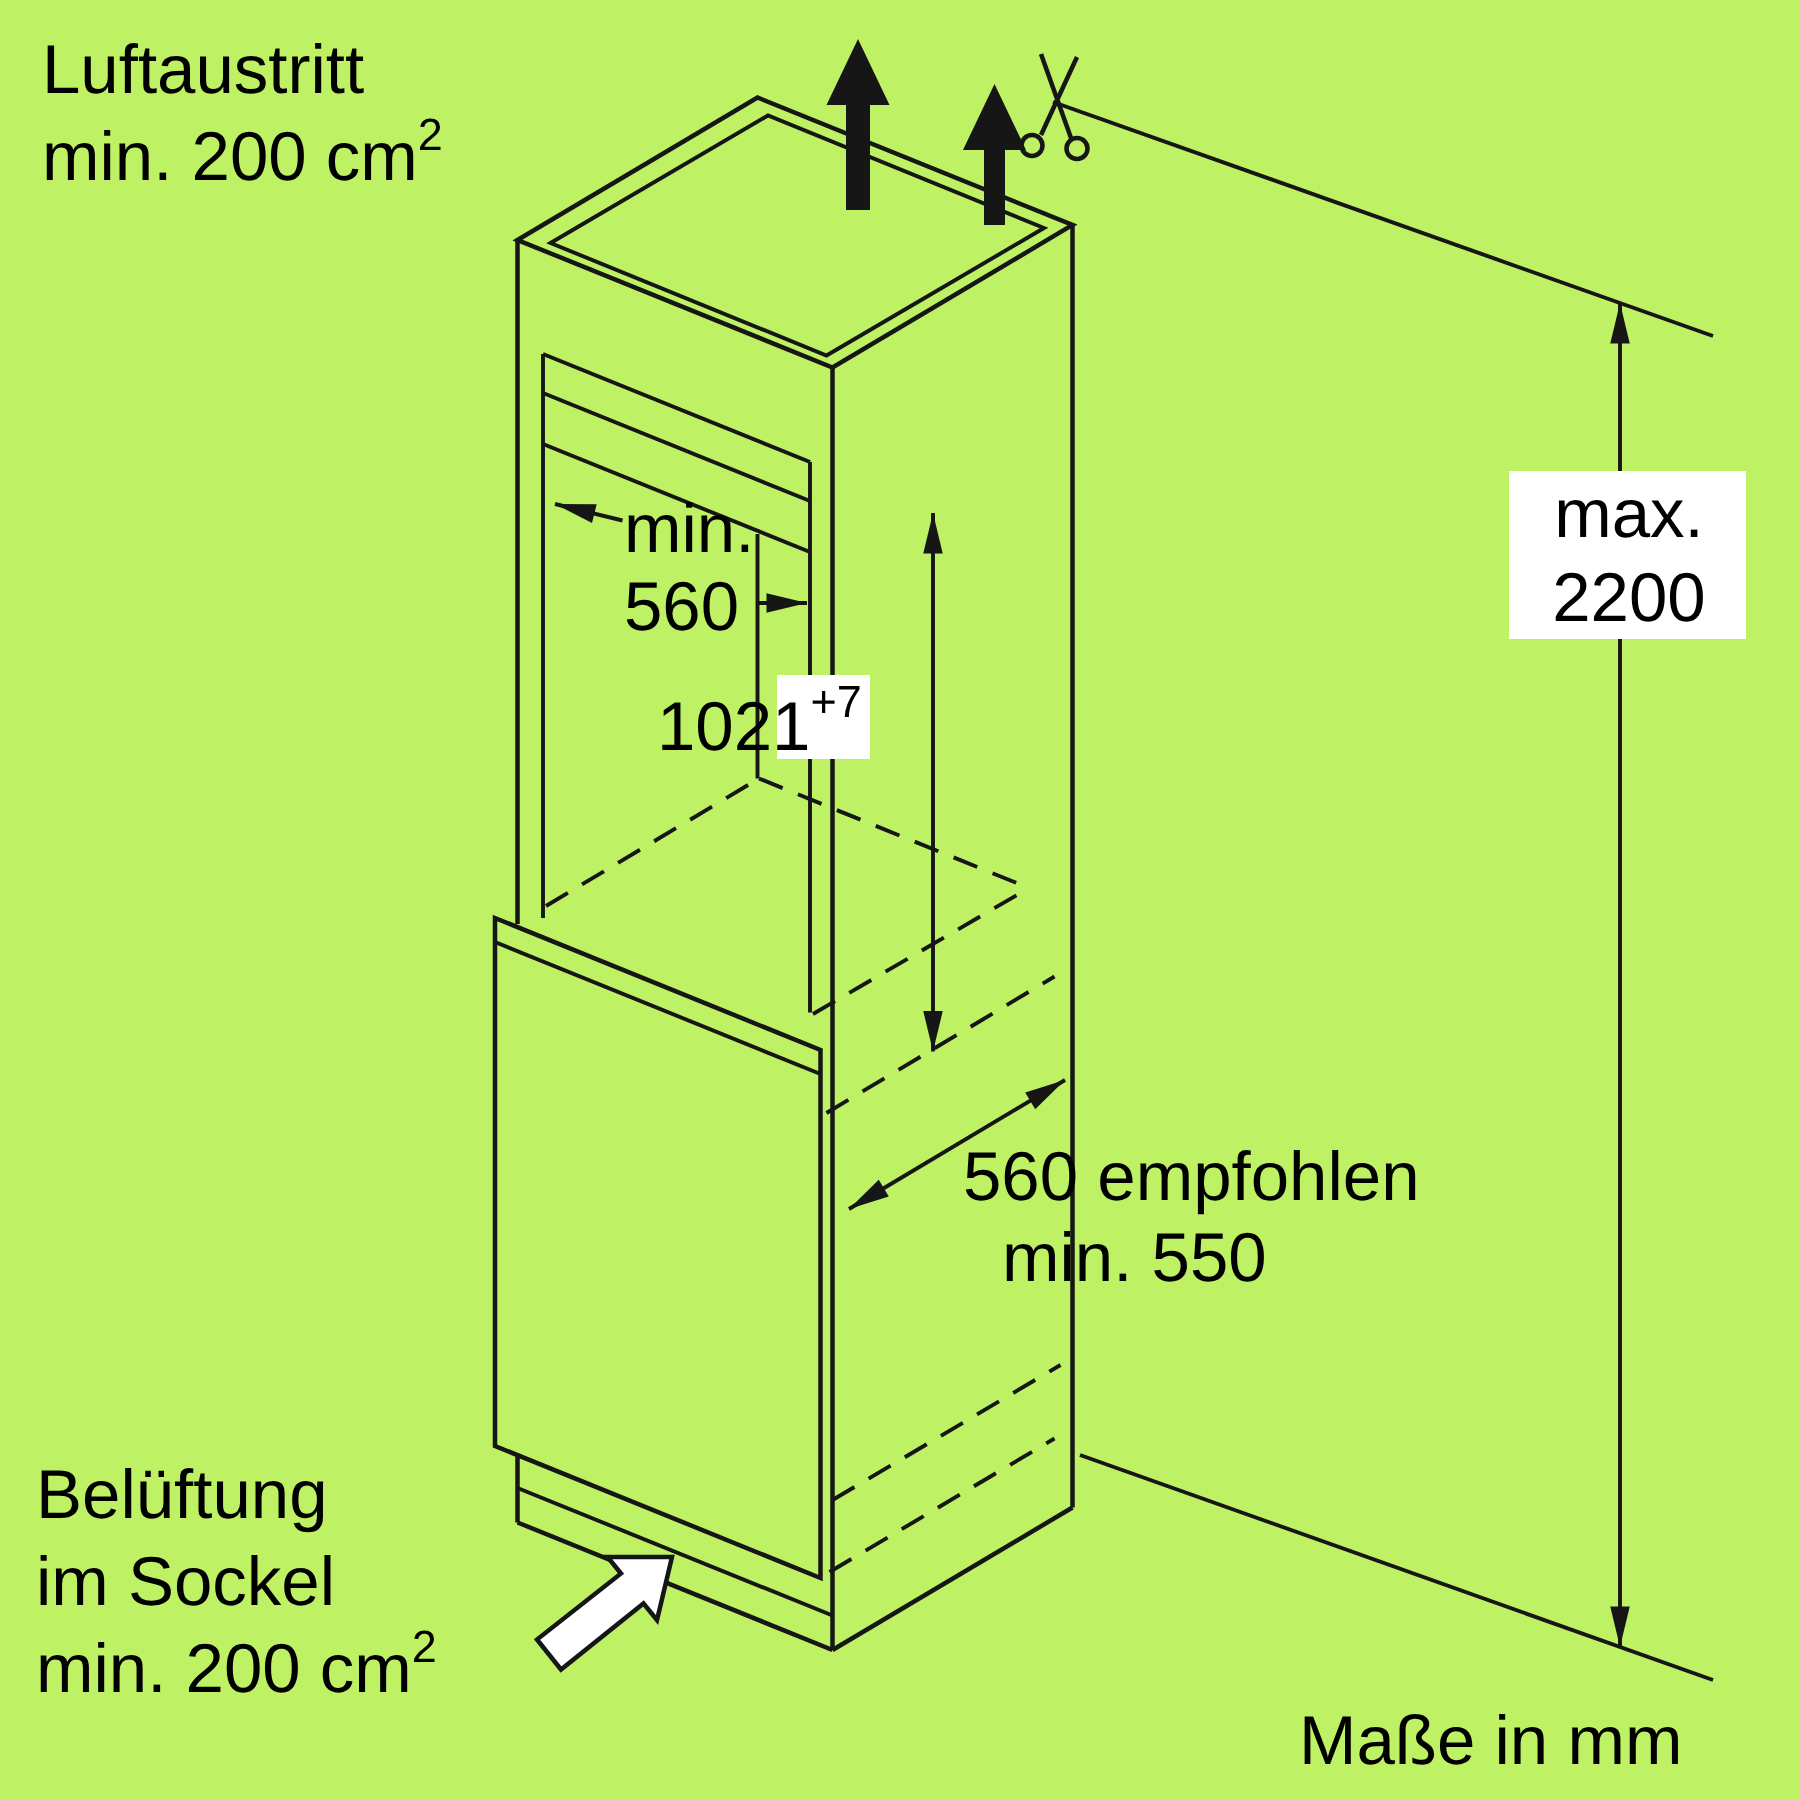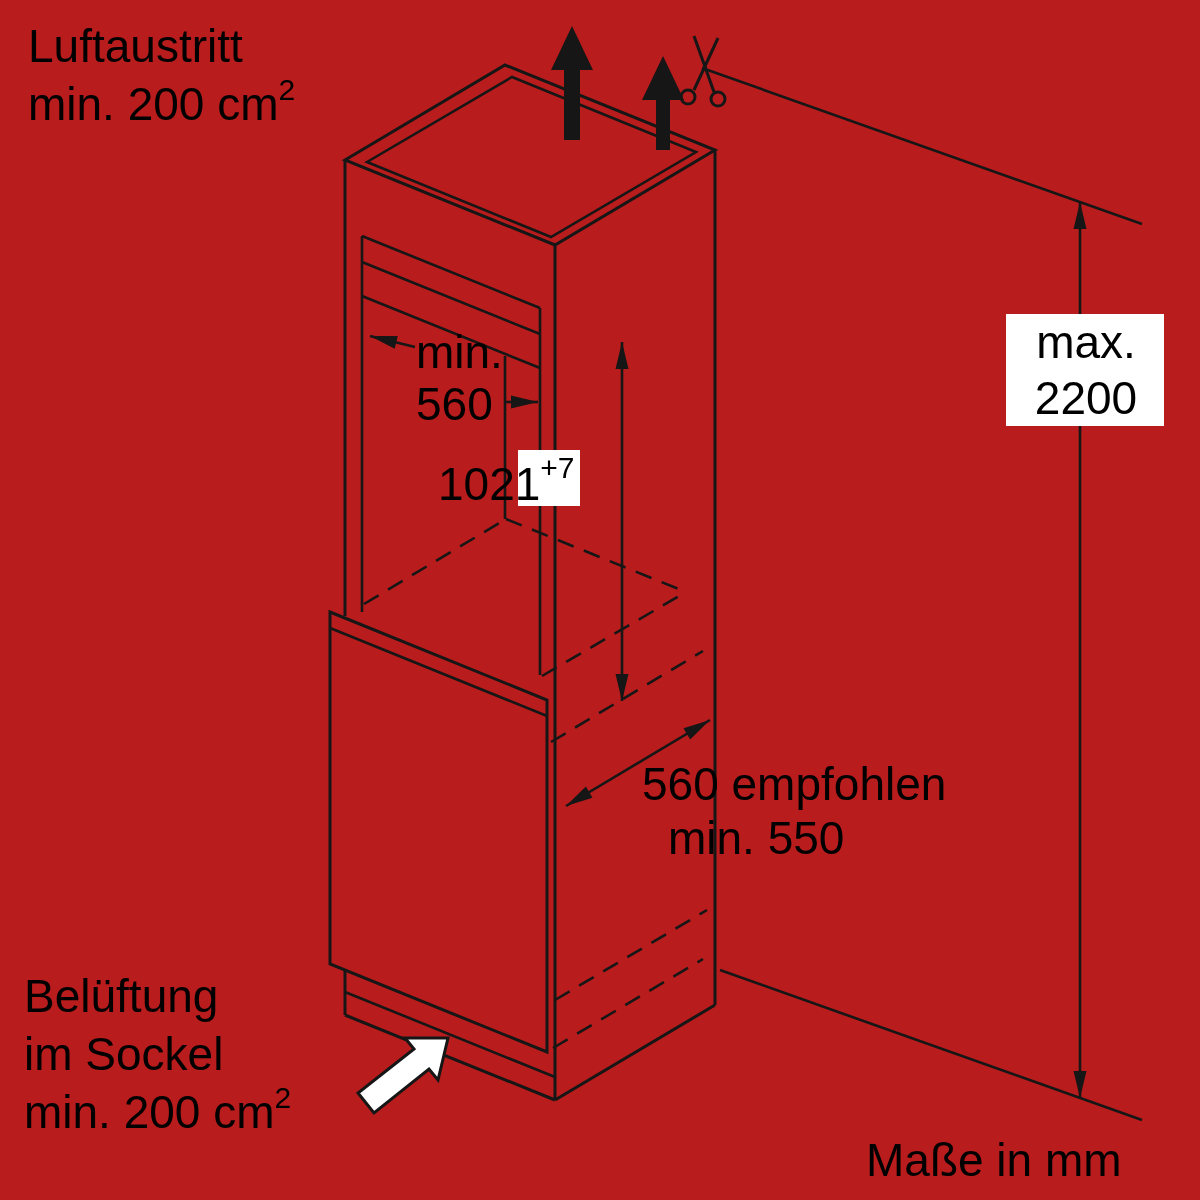--- a/index.html
+++ b/index.html
@@ -1,16 +1,16 @@
 <!DOCTYPE html>
 <html><head>
 <meta charset="utf-8">
 <style>
   html,body{margin:0;padding:0;background:#ffffff;}
-  .stage{width:1200px;height:1200px;position:relative;background:#b91c1c;}
+  .stage{width:1200px;height:1200px;position:relative;background:#bef264;}
   .lbl{font-family:"Liberation Sans","DejaVu Sans",sans-serif;font-size:46px;fill:#000;}
   .sup{font-size:30px;}
   .ln{stroke:#161616;stroke-width:3;fill:none;stroke-linejoin:miter;}
   .thin{stroke-width:2.6;}
   .dim{stroke:#161616;stroke-width:2.6;fill:none;}
   .dash{stroke:#161616;stroke-width:2.6;fill:none;stroke-dasharray:17 11;}
   .solidfill{fill:#161616;stroke:none;}
   .whitefill{fill:#ffffff;stroke:#161616;stroke-width:3;stroke-linejoin:miter;}
 </style>
 </head>

